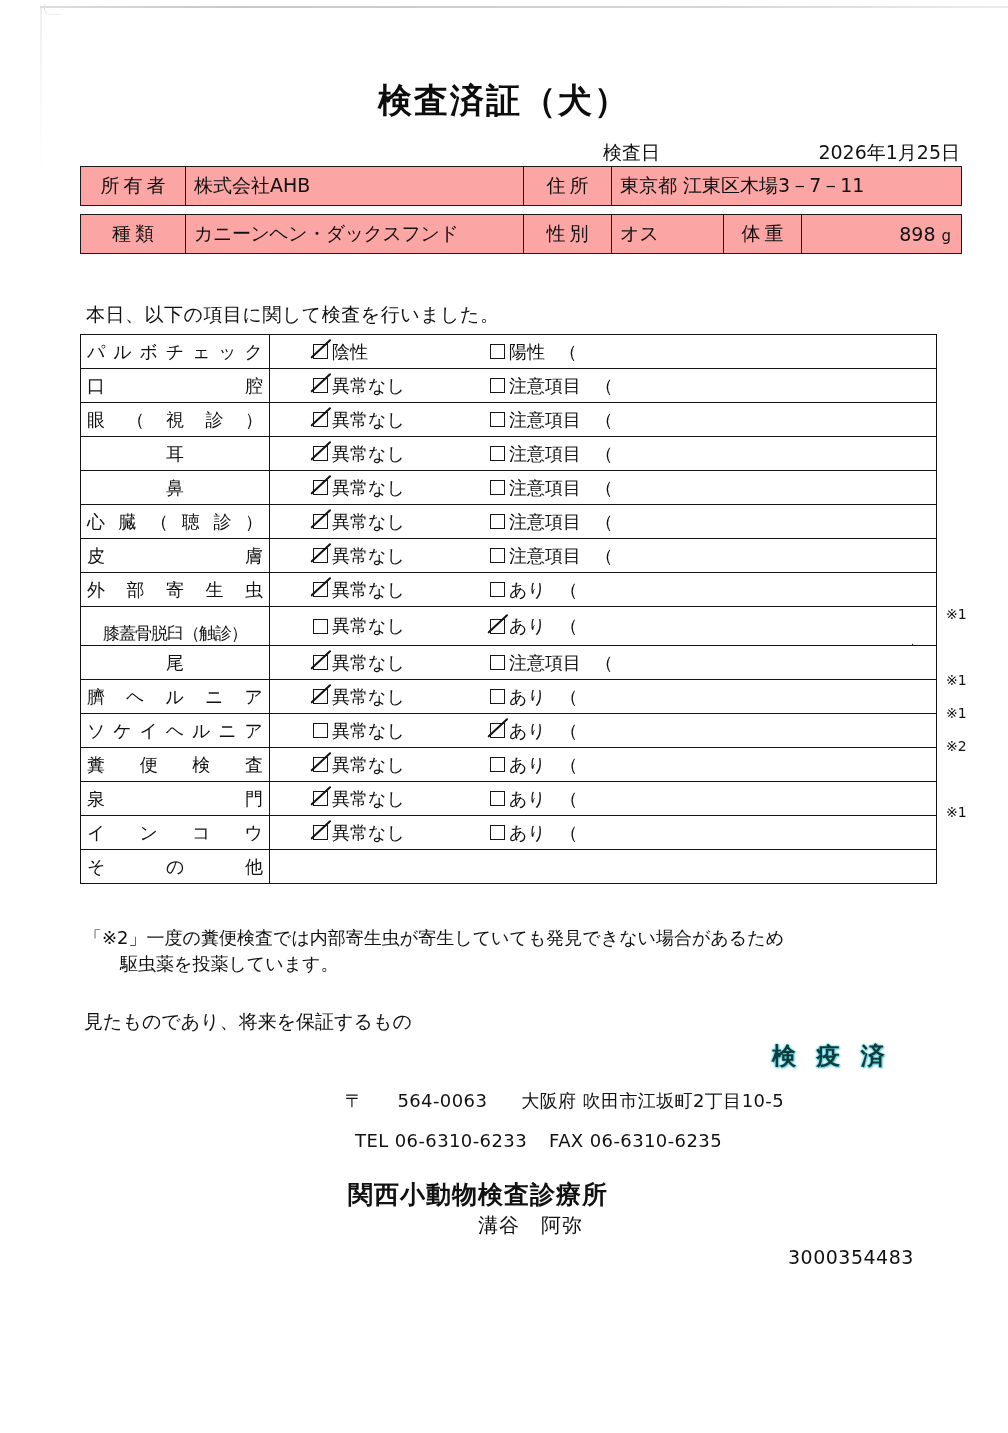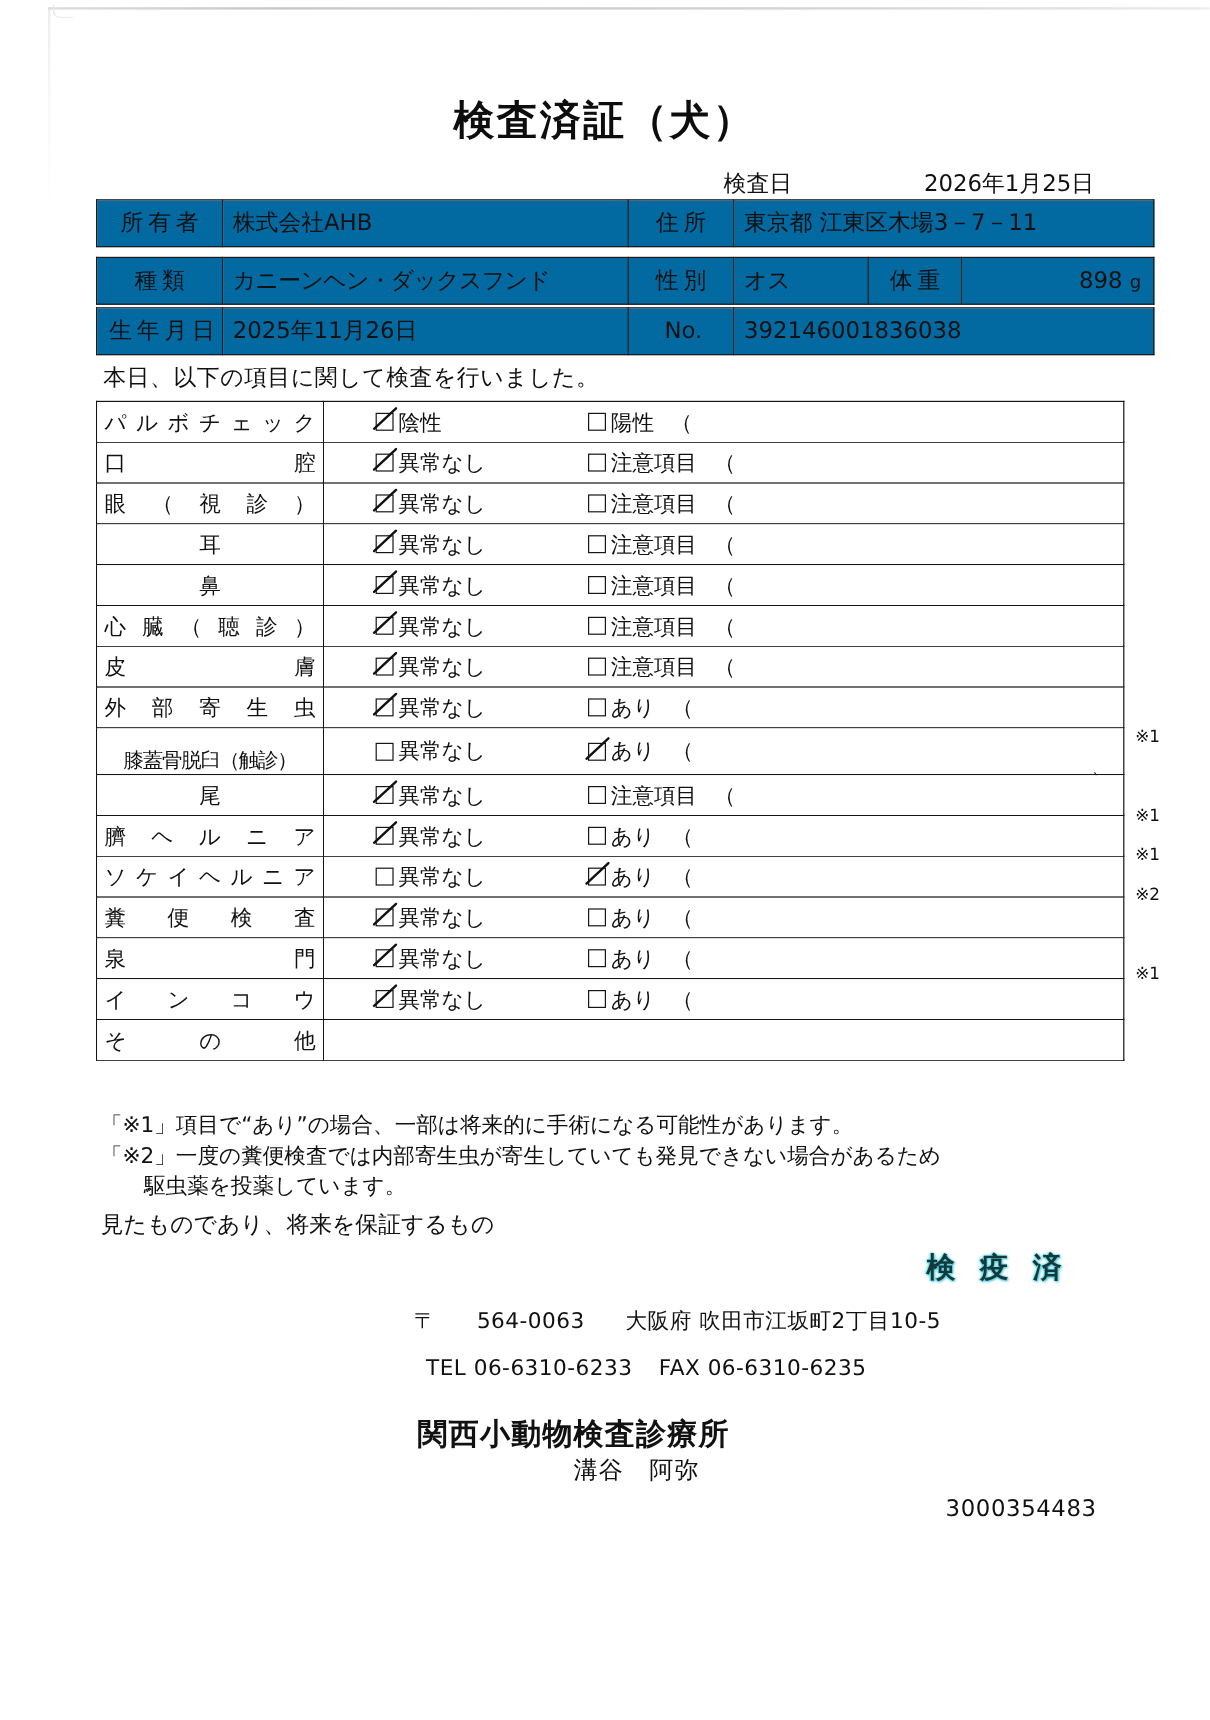--- a/index.html
+++ b/index.html
@@ -64,38 +64,39 @@
     display: flex;
     justify-content: flex-end;
     align-items: baseline;
     font-size: 19px;
   }
   .exam-date-row .lbl {
     margin-right: 110px;
   }
   .exam-date-row .val {
     min-width: 190px;
+    text-align: right;
   }
 
   
   .info-table {
     position: absolute;
     top: 166px;
     left: 80px;
     width: 881px;
     border-collapse: collapse;
     font-size: 19px;
     table-layout: fixed;
   }
   .info-table td {
     border: 1.6px solid #1c1c1c;
     padding: 5px 8px;
     height: 28px;
     vertical-align: middle;
-    background: #0369a1;
+    background: #fca5a5;
   }
   .info-table td.k {
     text-align: center;
     letter-spacing: 4px;
     padding-left: 10px;
     padding-right: 6px;
     white-space: nowrap;
   }
   .info-table td.v {
     text-align: left;
@@ -320,36 +321,20 @@
         <td class="k">種類</td>
         <td class="v breed-val">カニーンヘン・ダックスフンド</td>
         <td class="k">性別</td>
         <td class="v">オス</td>
         <td class="k">体重</td>
         <td class="v num"><span>898</span><span class="wunit">g</span></td>
       </tr>
     </tbody>
   </table>
 
-  <table class="info-table" style="top:256px;">
-    <colgroup>
-      <col style="width:105px">
-        <col style="width:338px">
-      <col style="width:88px">
-        <col style="width:350px">
-    </colgroup>
-    <tbody>
-      <tr>
-        <td class="k">生年月日</td>
-        <td class="v">2025年11月26日</td>
-        <td class="k" style="letter-spacing:0">No.</td>
-        <td class="v">392146001836038</td>
-      </tr>
-    </tbody>
-  </table>
 
   <div class="intro">本日、以下の項目に関して検査を行いました。</div>
 
   <div class="check-wrap">
     <table class="check-table">
       <tbody id="checklist-body">
           <tr class="rowpos">
             <td class="item">
               <div class="item-spread">
                 <span>パ</span>
@@ -722,21 +707,20 @@
         </tbody>
     </table>
   <div class="note-col" style="top: 264px;">※1</div>
       <div class="note-col" style="top: 330px;">※1</div>
       <div class="note-col" style="top: 363px;">※1</div>
       <div class="note-col" style="top: 396px;">※2</div>
       <div class="note-col" style="top: 462px;">※1</div>
     </div>
 
   <div class="footnotes">
-    <div>「※1」項目で“あり”の場合、一部は将来的に手術になる可能性があります。</div>
     <div>「※2」一度の糞便検査では内部寄生虫が寄生していても発見できない場合があるため</div>
     <div class="indent">駆虫薬を投薬しています。</div>
   </div>
 
   <div class="disclaimer">
     <div>見たものであり、将来を保証するもの</div>
   </div>
 
   <div class="stamp">検 疫 済</div>
 

